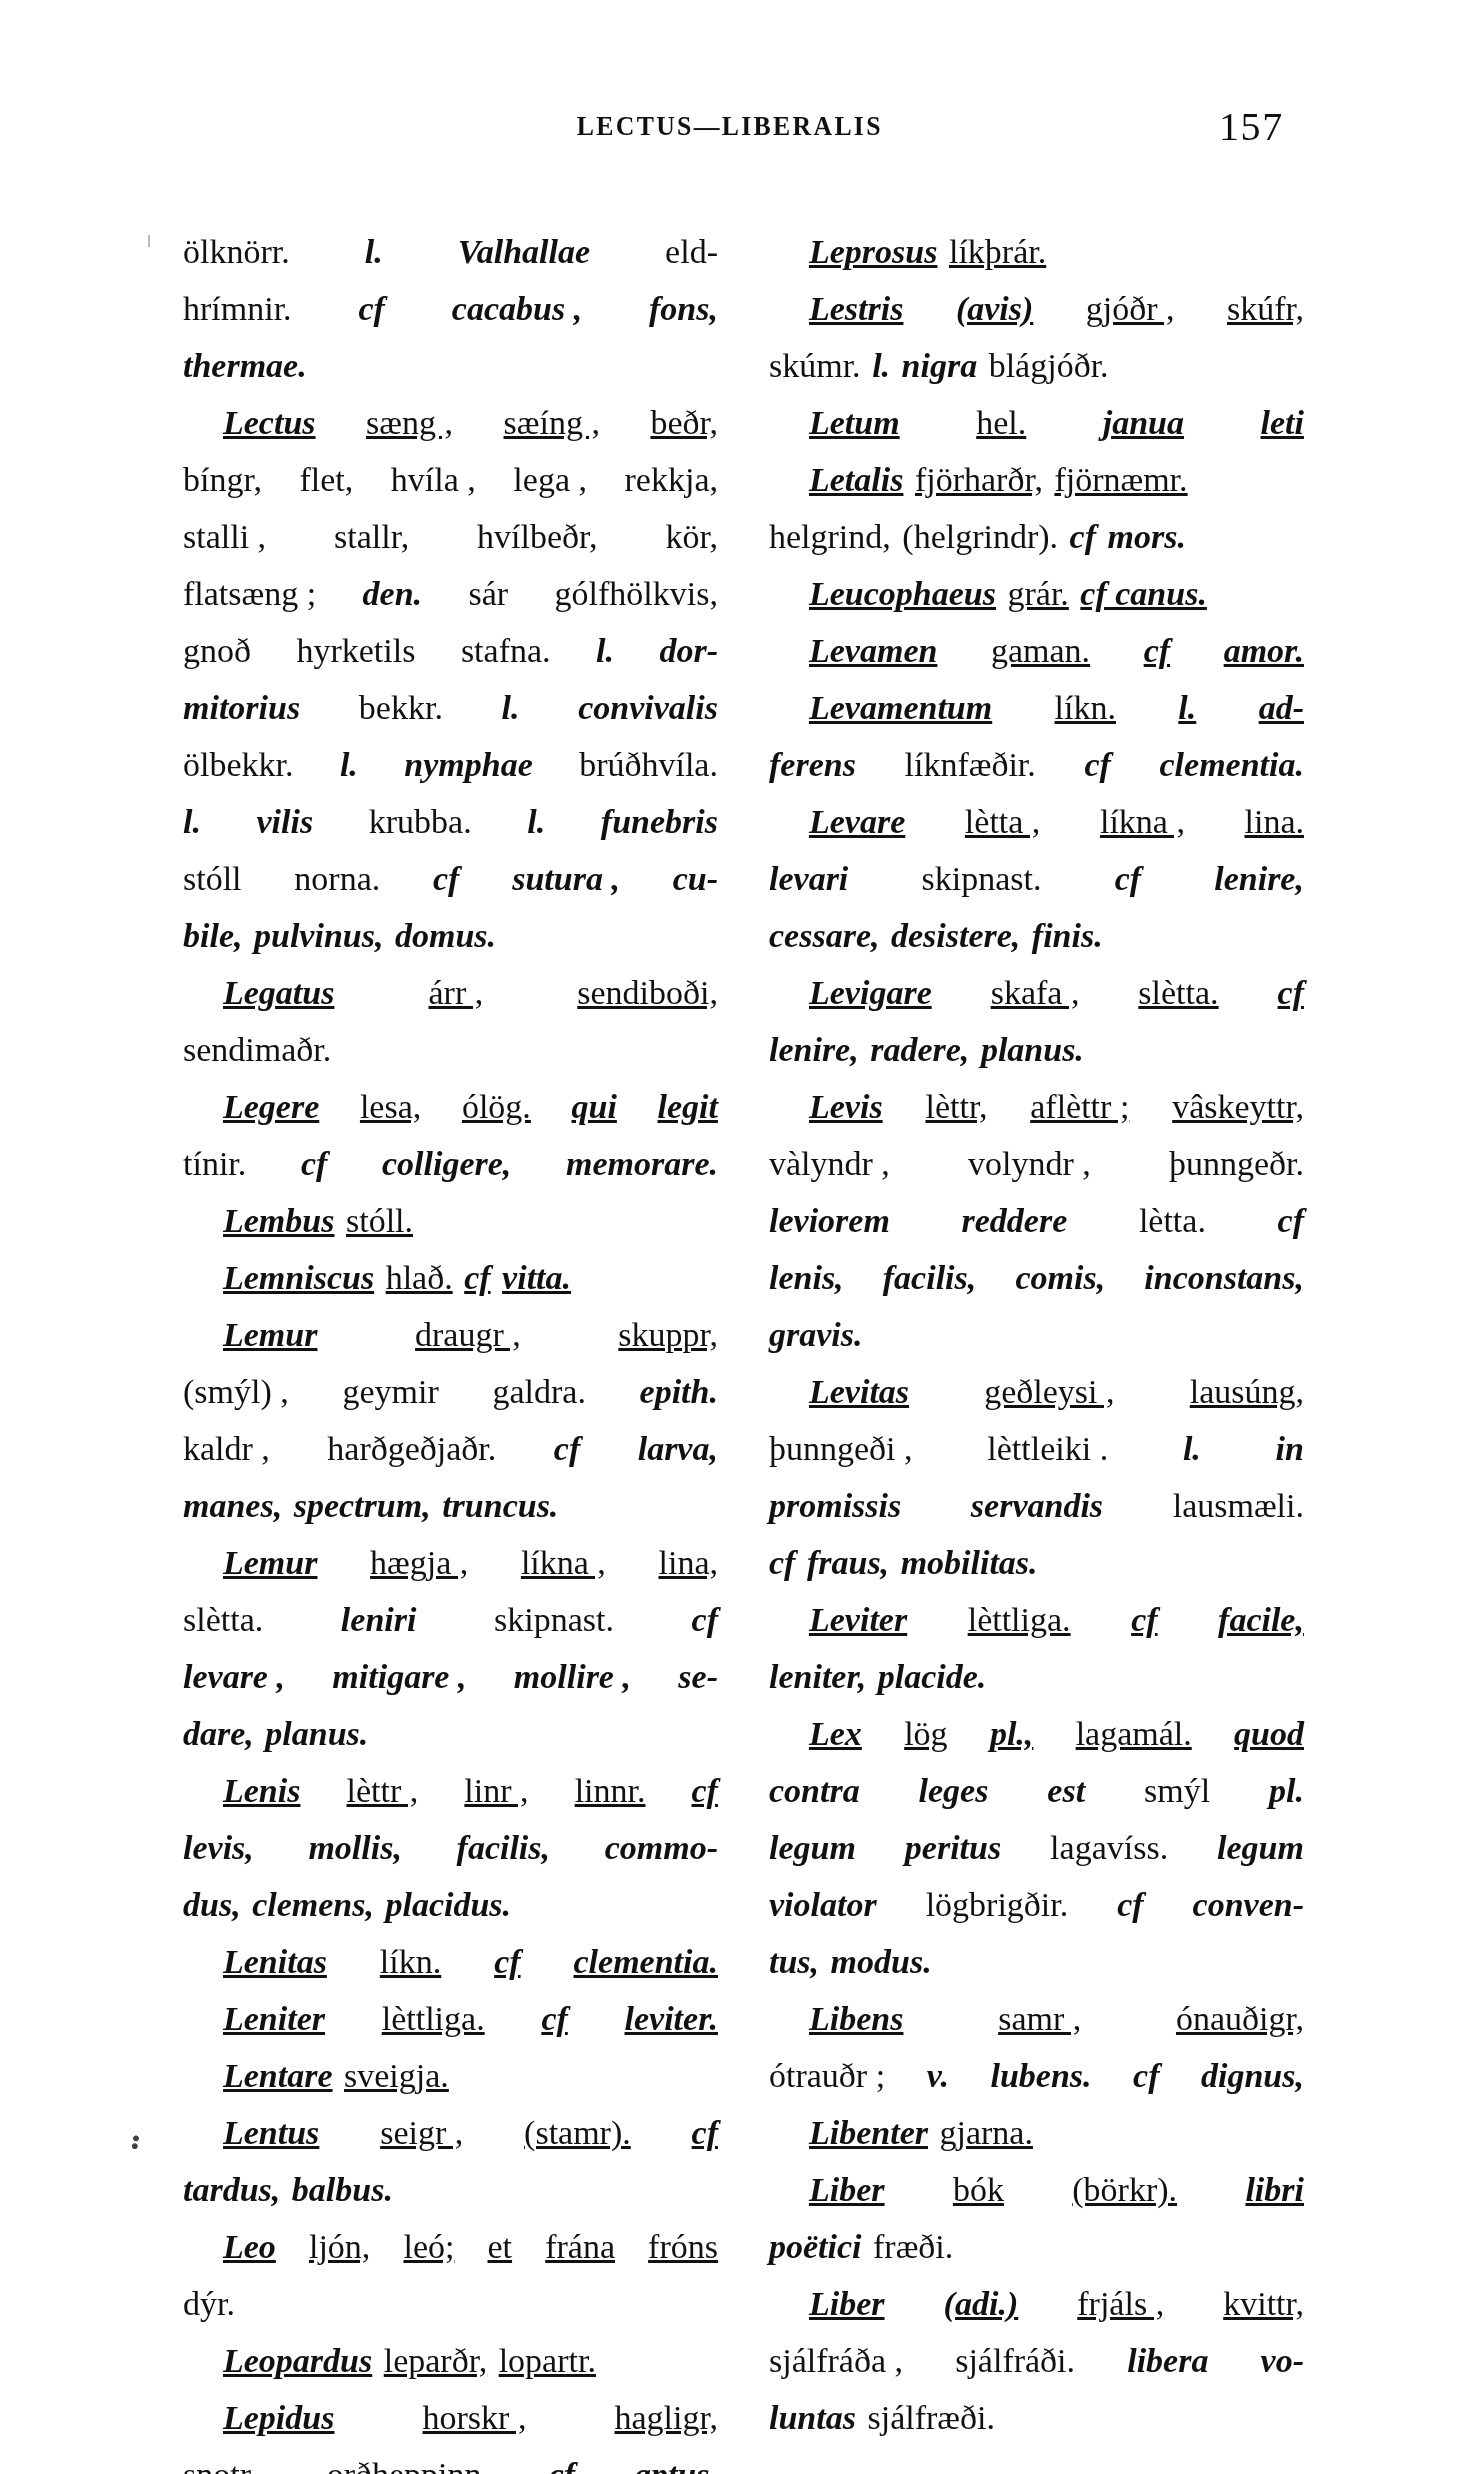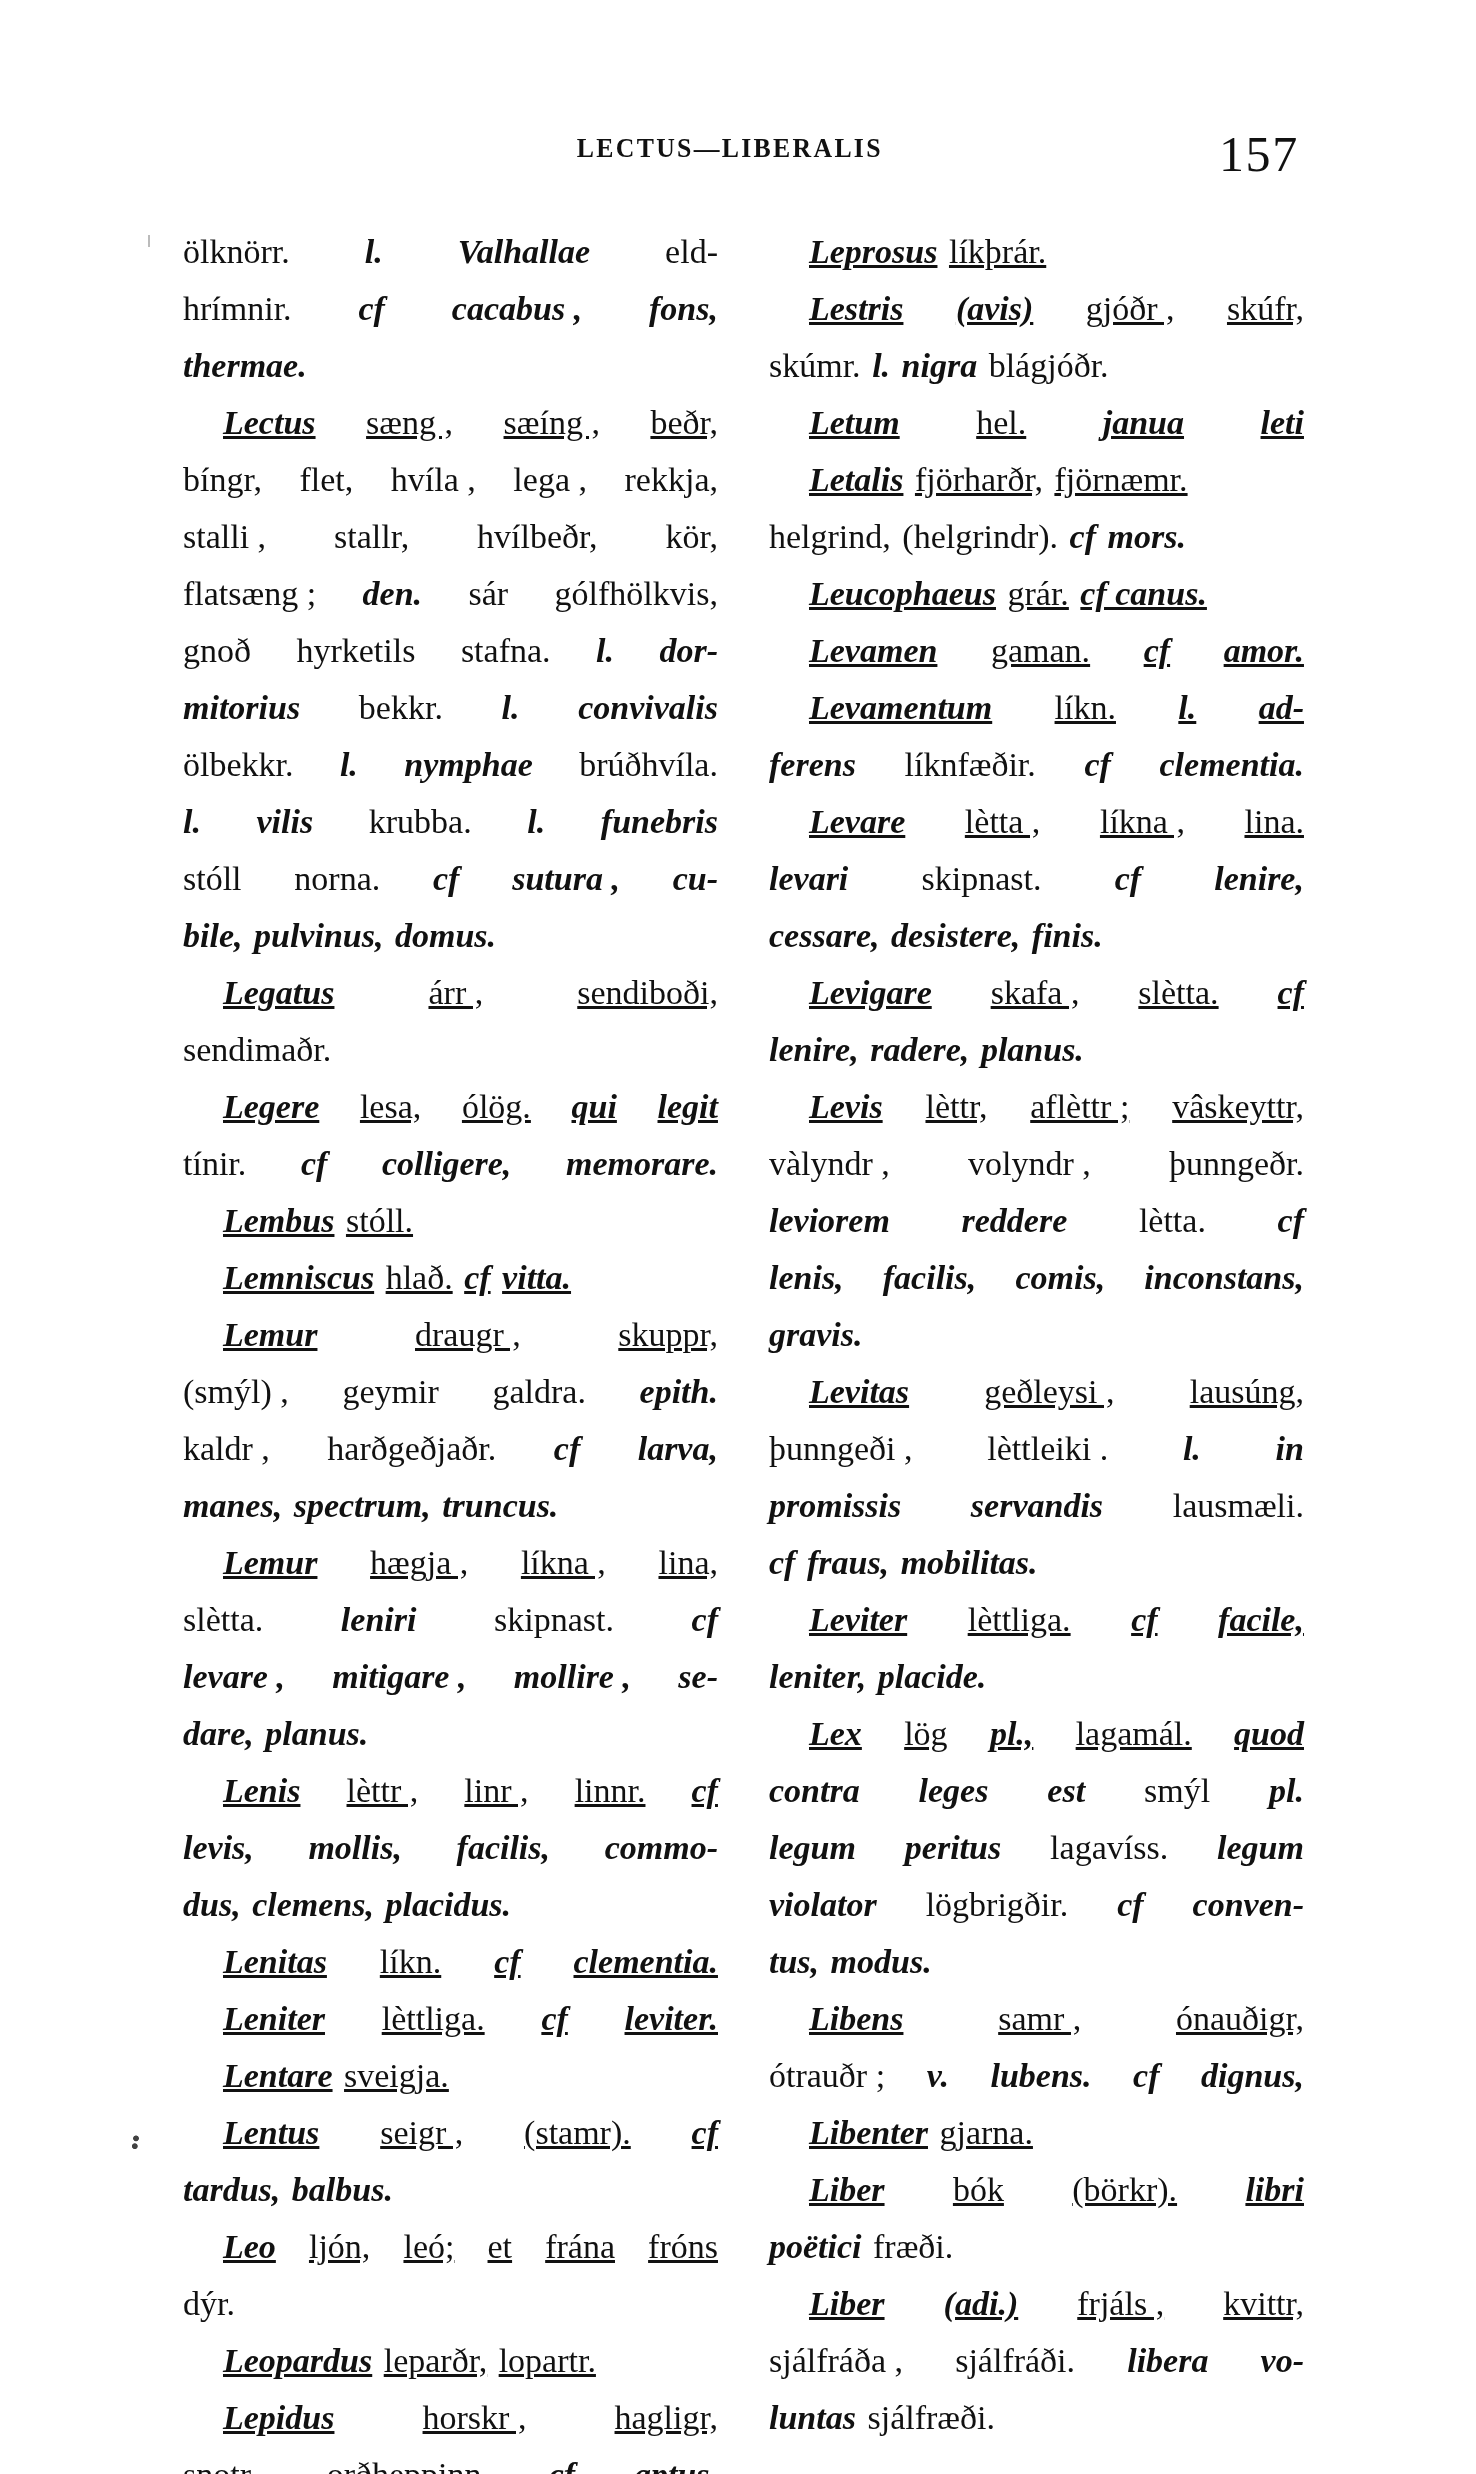--- a/index.html
+++ b/index.html
@@ -1,22 +1,22 @@
 <!DOCTYPE html>
 <html style="font-size:13.2px"><head>
 <meta charset="utf-8">
 <style>
   html, body { margin: 0; padding: 0; background: #ffffff; }
   body { width: 1477px; height: 2475px; position: relative; overflow: hidden;
          font-family: "Liberation Serif", "DejaVu Serif", serif; color: #111; }
-  .header { position: absolute; top: 125px; left: 0; width: 1475px; height: 49px; }
+  .header { position: absolute; top: 103px; left: 0; width: 1475px; height: 49px; }
   .running-title { position: absolute; left: 544px; top: 6.6px; width: 404px;
          font-family: "Liberation Serif", serif; font-weight: bold; font-size: 28px;
          letter-spacing: 2.5px; text-align: center; transform: scaleX(0.92); transform-origin: left; }
-  .page-number { position: absolute; left: 1219px; top: 0px; font-size: 50px;
+  .page-number { position: absolute; left: 1219px; top: 0px; font-size: 40px;
          font-family: "Liberation Serif", serif; letter-spacing: 1.6px; }
   .column { position: absolute; top: 223px; }
   .col-left { left: 183px; width: 535px; }
   .col-right { left: 769px; width: 535px; }
   .line { height: 57px; line-height: 57px; font-size: 34px; white-space: nowrap;
           display: flex; justify-content: space-between; align-items: baseline; }
   .line.indent { padding-left: 40px; text-decoration: underline; }
   .line.last { justify-content: flex-start; }
   .line.last .word { margin-right: 11.5px; }
   .word { display: inline-block; }

